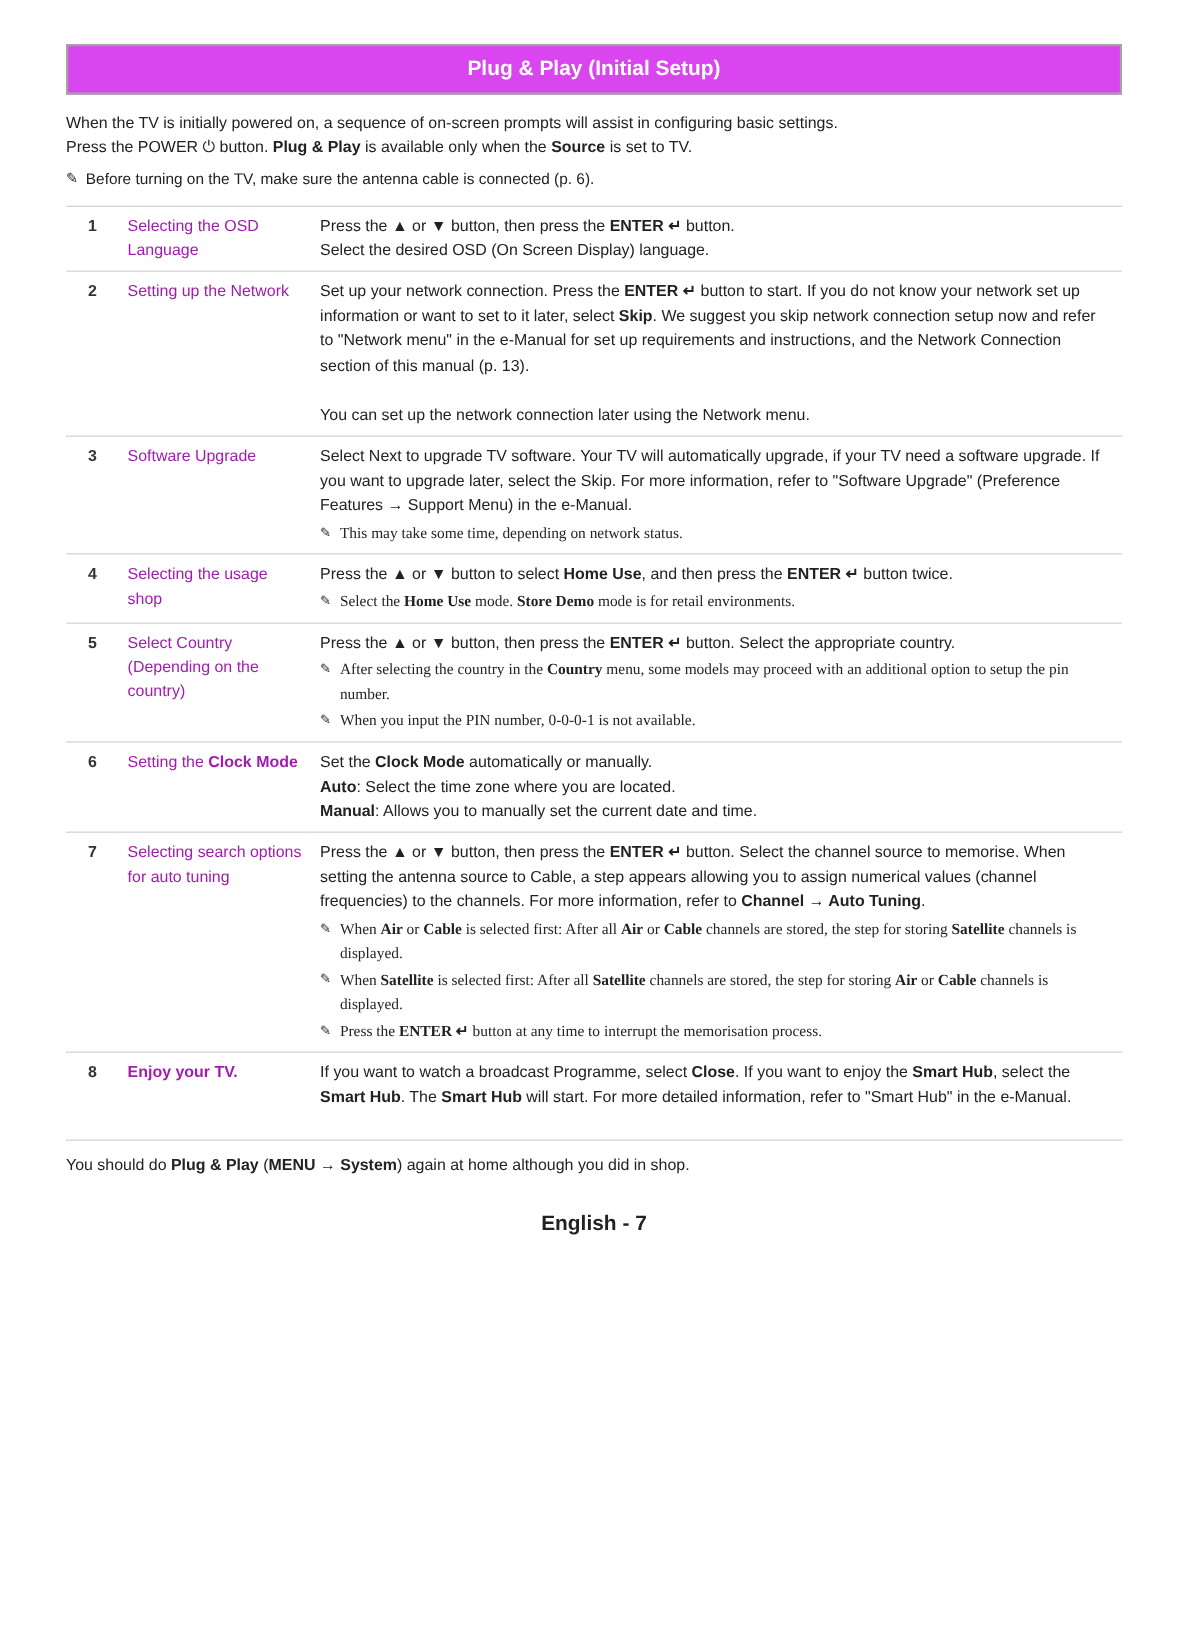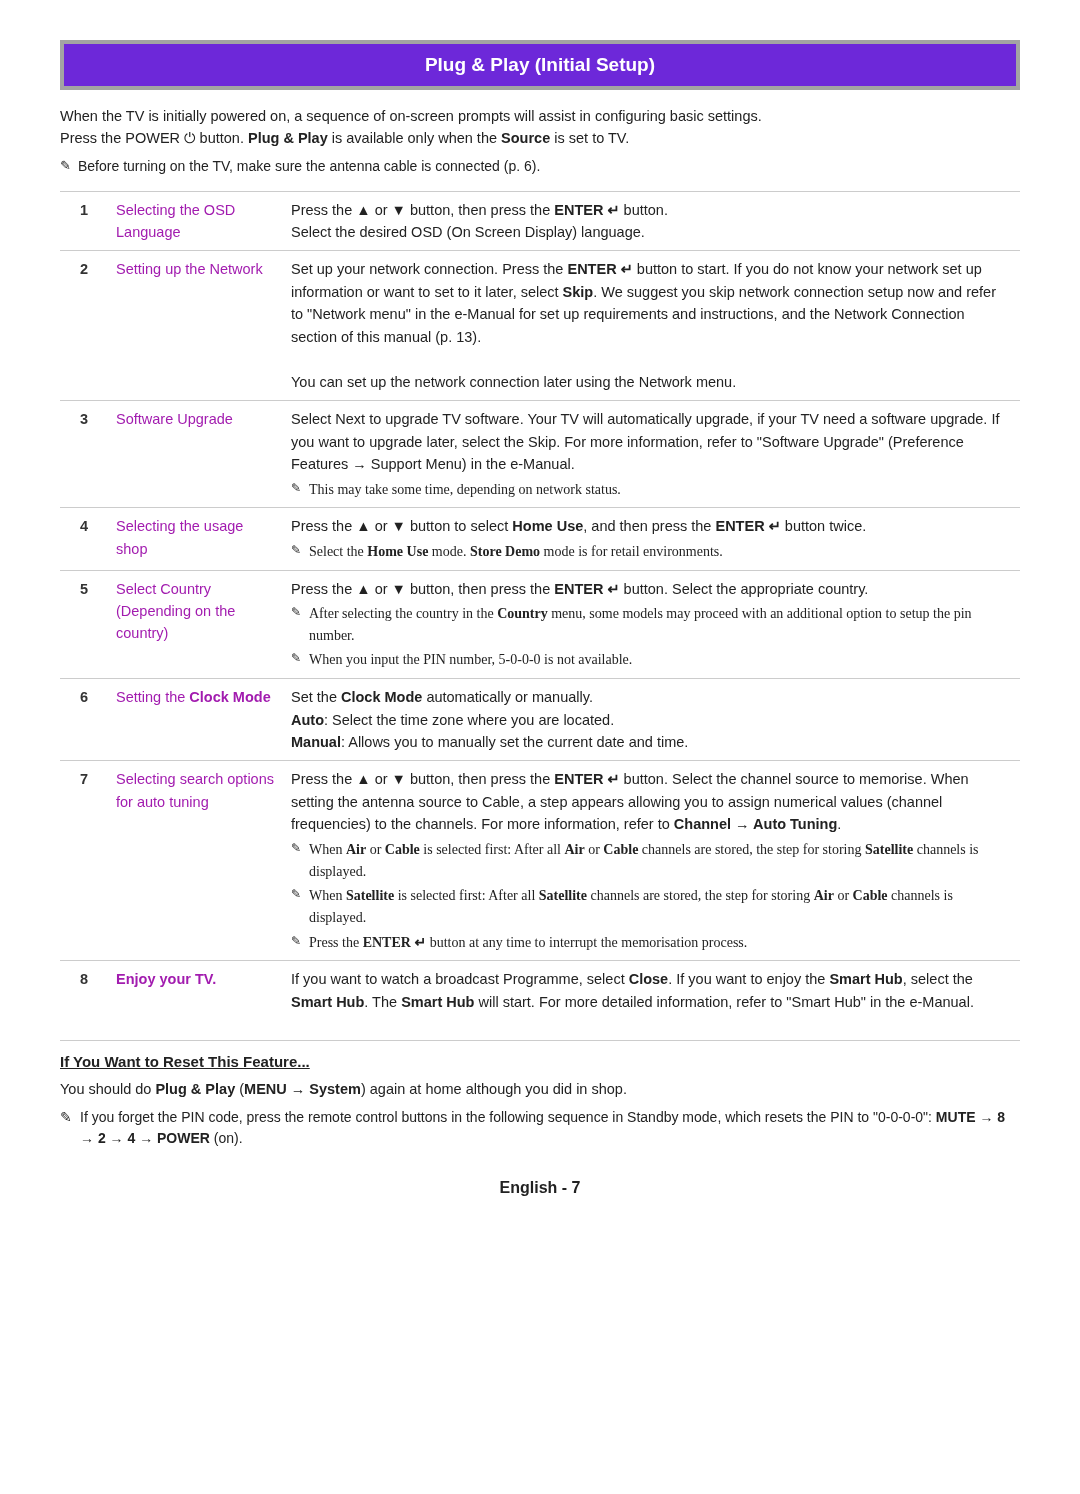--- a/index.html
+++ b/index.html
@@ -6,28 +6,28 @@
     body {
       width: 1080px;
       min-height: 1494px;
       background: #ffffff;
       font-family: Arial, Helvetica, sans-serif;
       font-size: 15px;
       color: #222;
       padding: 40px 60px 40px 60px;
     }
     .page-title {
-      background: #6d28d9;
+      background: #d946ef;
       color: #ffffff;
       text-align: center;
       font-size: 19px;
       font-weight: bold;
       padding: 10px 20px;
       margin-bottom: 16px;
-      border: 4px solid #a3a3a3;
+      border: 2px solid #a3a3a3;
     }
     .intro-text {
       font-size: 14.5px;
       line-height: 1.5;
       margin-bottom: 6px;
     }
     .note-line {
       font-size: 14px;
       line-height: 1.5;
       margin-bottom: 14px;
@@ -116,21 +116,21 @@
       margin-top: 6px;
     }
     .bottom-note::before {
       content: '✎';
       position: absolute;
       left: 0;
     }
     .footer {
       text-align: center;
       margin-top: 30px;
-      font-size: 16px;
+      font-size: 19px;
       font-weight: bold;
     }
   </style>
 </head>
 <body>
 
 <div class="page-title">Plug &amp; Play (Initial Setup)</div>
 
 <p class="intro-text">When the TV is initially powered on, a sequence of on-screen prompts will assist in configuring basic settings.<br>Press the POWER ⏻ button. <b>Plug &amp; Play</b> is available only when the <b>Source</b> is set to TV.</p>
 <p class="note-line">Before turning on the TV, make sure the antenna cable is connected (p. 6).</p>
@@ -173,21 +173,21 @@
         <span class="note-indent">Select the <b>Home Use</b> mode. <b>Store Demo</b> mode is for retail environments.</span>
       </td>
     </tr>
 
     <tr class="step-row-divider">
       <td class="step-num-cell">5</td>
       <td class="step-label-cell">Select Country (Depending on the country)</td>
       <td class="step-content-cell">
         Press the ▲ or ▼ button, then press the <b>ENTER ↵</b> button. Select the appropriate country.<br>
         <span class="note-indent">After selecting the country in the <b>Country</b> menu, some models may proceed with an additional option to setup the pin number.</span>
-        <span class="note-indent">When you input the PIN number, 5-0-0-0 is not available.</span>
+        <span class="note-indent">When you input the PIN number, 0-0-0-1 is not available.</span>
       </td>
     </tr>
 
     <tr class="step-row-divider">
       <td class="step-num-cell">6</td>
       <td class="step-label-cell">Setting the <b>Clock Mode</b></td>
       <td class="step-content-cell">
         Set the <b>Clock Mode</b> automatically or manually.<br>
         <b>Auto</b>: Select the time zone where you are located.<br>
         <b>Manual</b>: Allows you to manually set the current date and time.
@@ -210,18 +210,16 @@
       <td class="step-label-cell"><b>Enjoy your TV.</b></td>
       <td class="step-content-cell">
         If you want to watch a broadcast Programme, select <b>Close</b>. If you want to enjoy the <b>Smart Hub</b>, select the <b>Smart Hub</b>. The <b>Smart Hub</b> will start. For more detailed information, refer to "Smart Hub" in the e-Manual.
       </td>
     </tr>
 
   </tbody>
 </table>
 
 <div class="reset-section">
-  <div class="reset-title">If You Want to Reset This Feature...</div>
   <p class="reset-para">You should do <b>Plug &amp; Play</b> (<b>MENU → System</b>) again at home although you did in shop.</p>
-  <p class="bottom-note">If you forget the PIN code, press the remote control buttons in the following sequence in Standby mode, which resets the PIN to "0-0-0-0": <b>MUTE → 8 → 2 → 4 → POWER</b> (on).</p>
 </div>
 
 <div class="footer">English - 7</div>
 
 </body></html>

